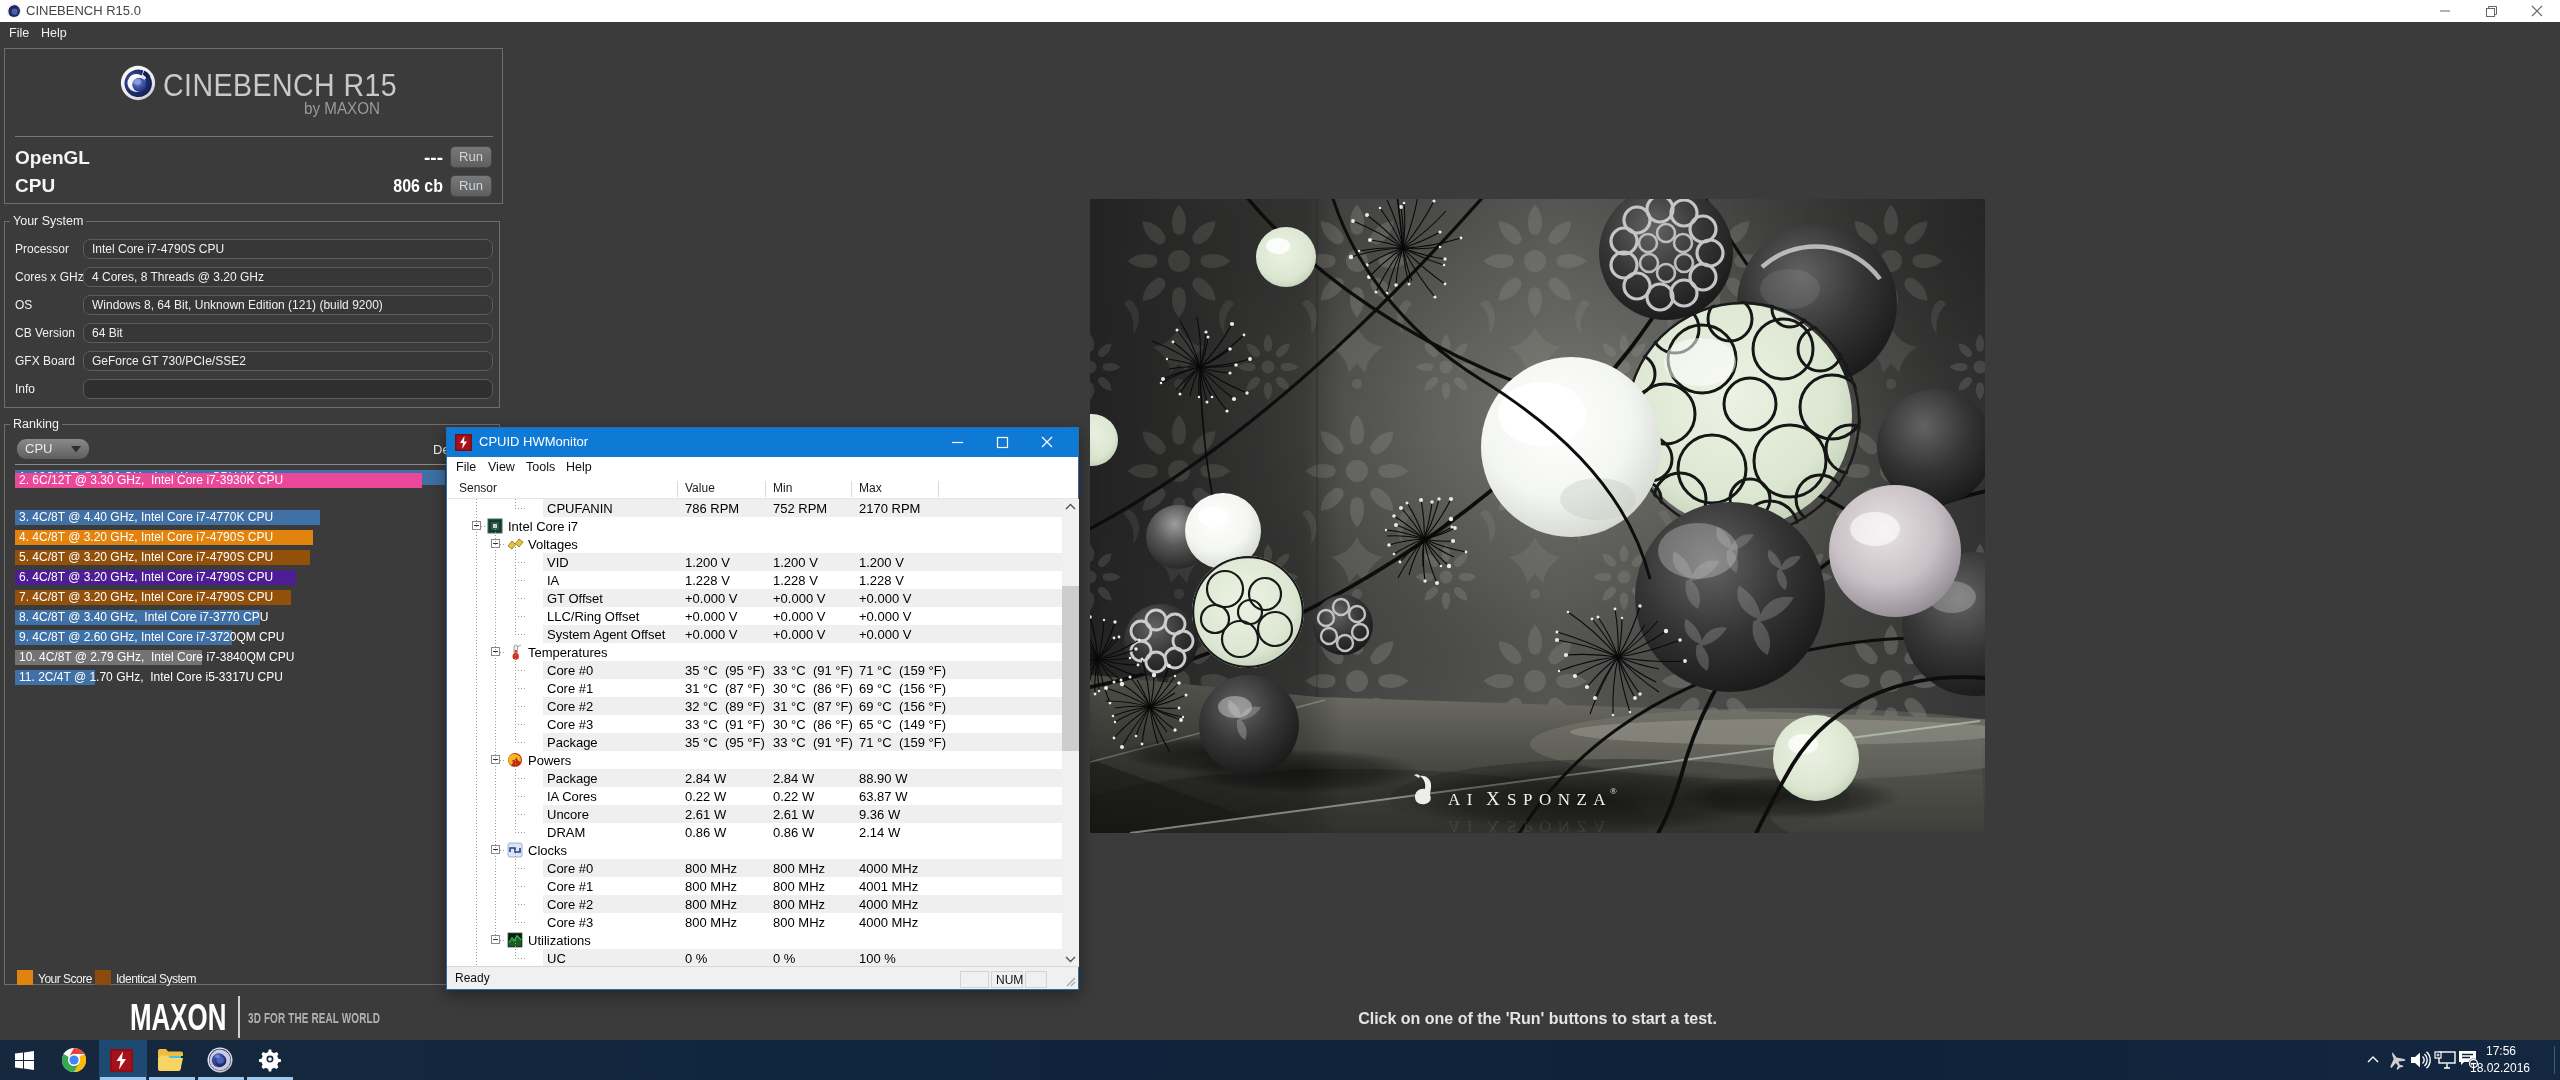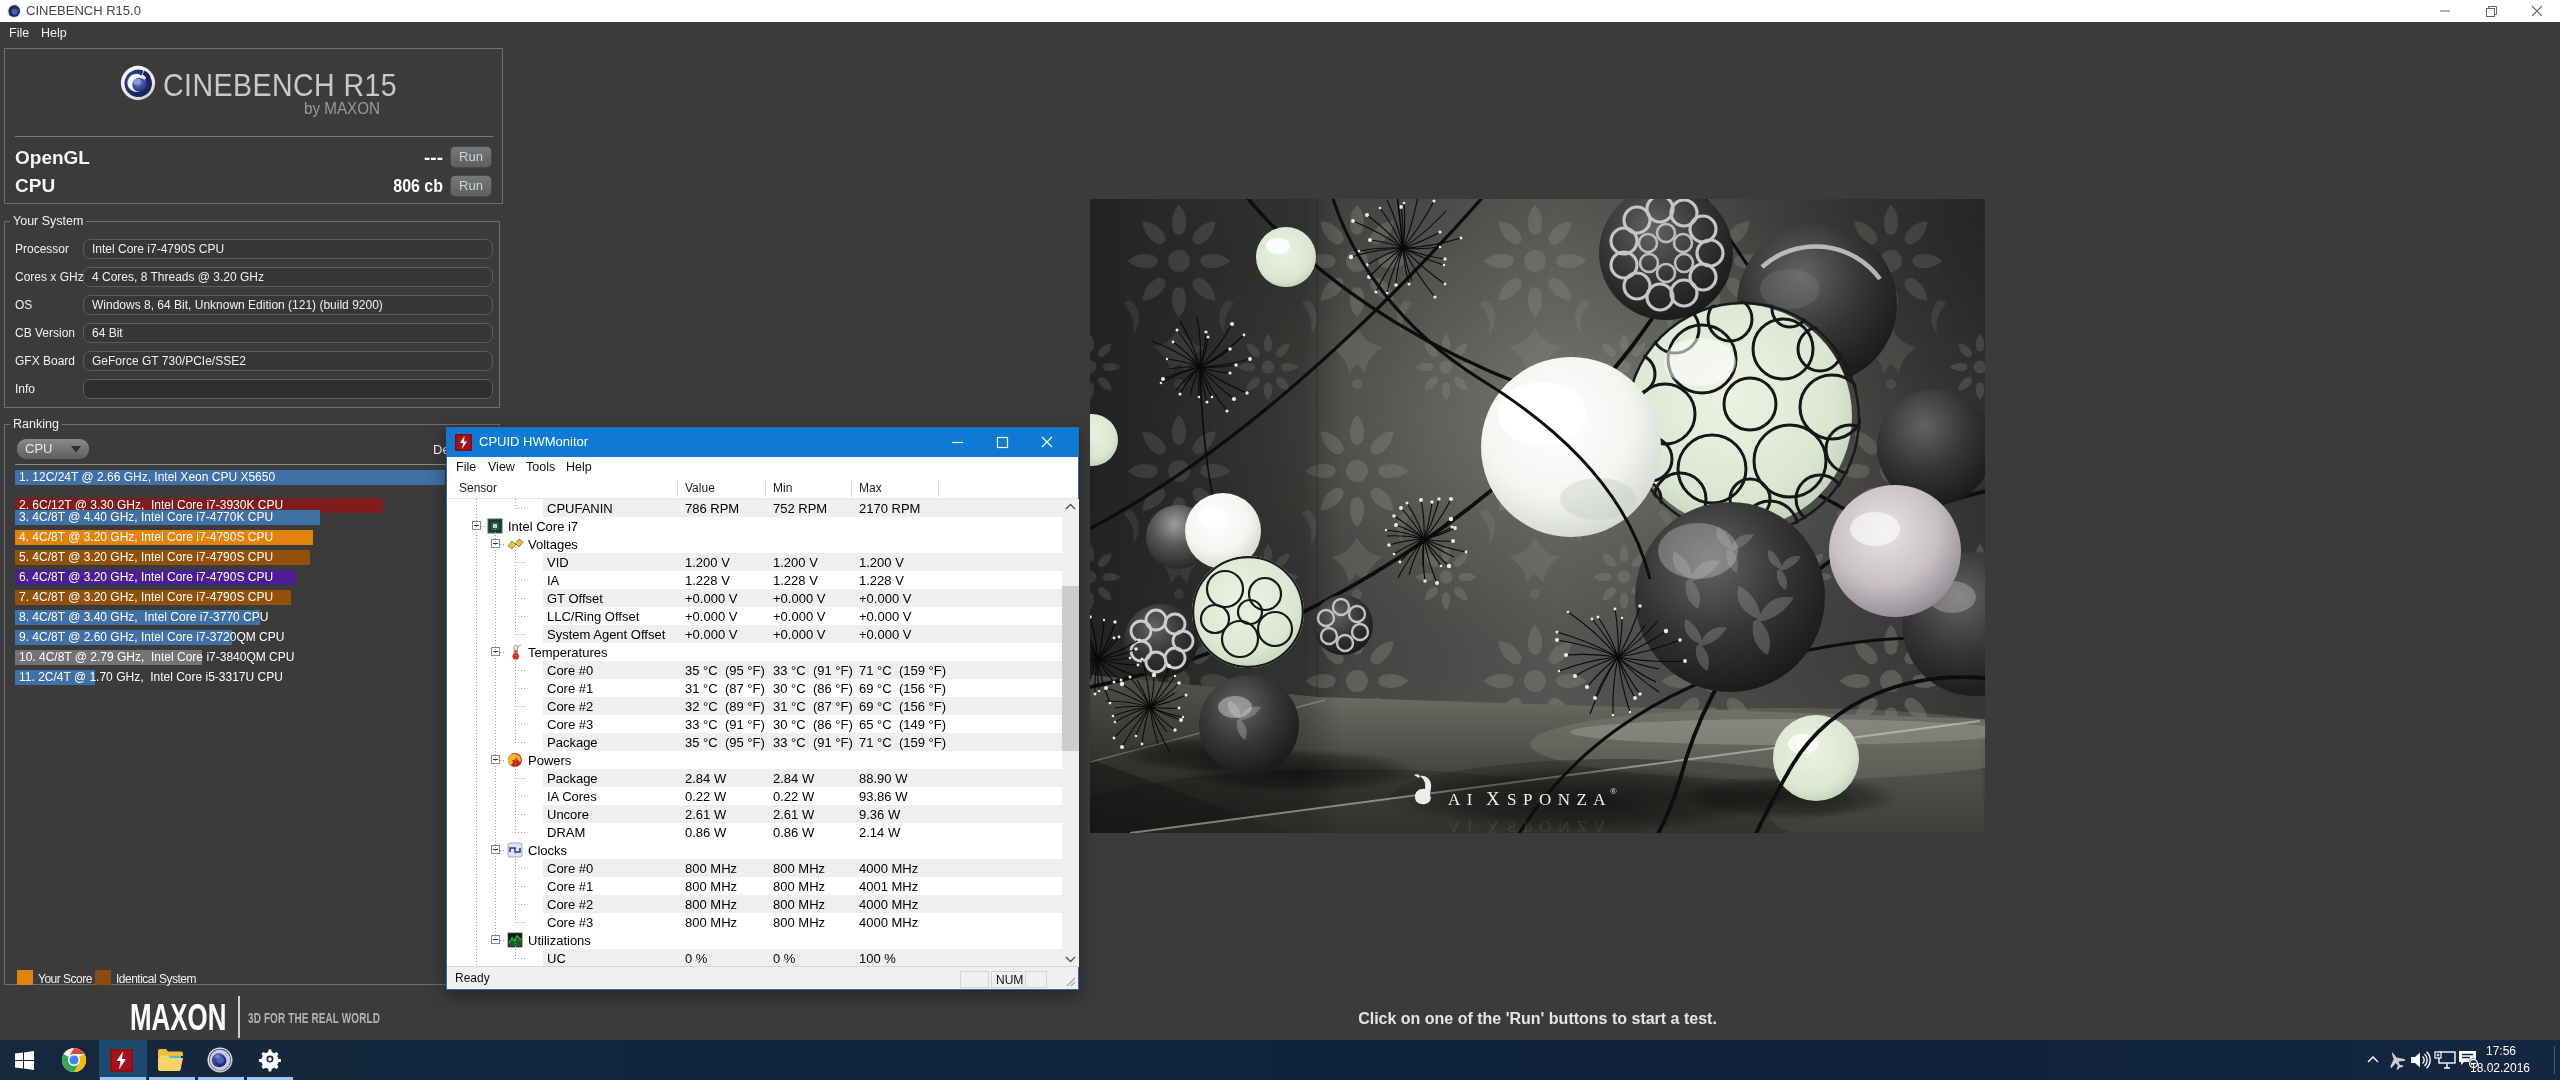--- a/index.html
+++ b/index.html
@@ -115,21 +115,21 @@
     <div class="inputbox" style="top:157px;background:#2f2f2f"></div>
 </div>
 <div class="grp" style="left:4px;top:424px;width:496px;height:561px">
  <div class="grplabel">Ranking</div>
  <div class="abs" style="left:12px;top:14px;width:72px;height:20px;background:linear-gradient(#8a8a8a,#5e5e5e);border-radius:9px;color:#e8e8e8;font-size:13px;line-height:20px;padding-left:8px">CPU<svg class="abs" style="right:8px;top:7px" width="10" height="7">
         <path d="M0 0 H10 L5 6.5Z" fill="#2f2f2f"></path>
       </svg></div>
  <div class="abs" style="left:428px;top:17px;font-size:13px;color:#f0f0f0">De</div>
  <div class="abs" style="left:10px;top:39px;width:486px;height:1px;background:#8a8a8a"></div>
  <div class="bar" style="top:45px;width:430px;background:#3f70a6">1. 12C/24T @ 2.66 GHz, Intel Xeon CPU X5650</div>
- <div class="bar" style="top:73px;width:368px;background:#7f1d1d">2. 6C/12T @ 3.30 GHz,&nbsp; Intel Core i7-3930K CPU</div>
+ <div class="bar" style="top:48px;width:407px;background:#ec4899">2. 6C/12T @ 3.30 GHz,&nbsp; Intel Core i7-3930K CPU</div>
  <div class="bar" style="top:85px;width:305px;background:#3f70a6">3. 4C/8T @ 4.40 GHz, Intel Core i7-4770K CPU</div>
  <div class="bar" style="top:105px;width:298px;background:#e2830d">4. 4C/8T @ 3.20 GHz, Intel Core i7-4790S CPU</div>
  <div class="bar" style="top:125px;width:295px;background:#93500b">5. 4C/8T @ 3.20 GHz, Intel Core i7-4790S CPU</div>
  <div class="bar" style="top:145px;width:281px;background:#4c1d95">6. 4C/8T @ 3.20 GHz, Intel Core i7-4790S CPU</div>
  <div class="bar" style="top:165px;width:276px;background:#93500b">7. 4C/8T @ 3.20 GHz, Intel Core i7-4790S CPU</div>
  <div class="bar" style="top:185px;width:245px;background:#3f70a6">8. 4C/8T @ 3.40 GHz,&nbsp; Intel Core i7-3770 CPU</div>
  <div class="bar" style="top:205px;width:217px;background:#3f70a6">9. 4C/8T @ 2.60 GHz, Intel Core i7-3720QM CPU</div>
  <div class="bar" style="top:225px;width:187px;background:#737373">10. 4C/8T @ 2.79 GHz,&nbsp; Intel Core i7-3840QM CPU</div>
  <div class="bar" style="top:245px;width:80px;background:#3f70a6">11. 2C/4T @ 1.70 GHz,&nbsp; Intel Core i5-3317U CPU</div>
  <div class="legendsw" style="left:12px;top:545px;background:#e2830d"></div>
@@ -878,21 +878,21 @@
         <div class="stripe"></div>
         <span class="lb" style="left:100px">Package</span>
         <span class="v1">2.84 W</span>
         <span class="v2">2.84 W</span>
         <span class="v3">88.90 W</span>
       </div>
 <div class="row" style="top:288px">
         <span class="lb" style="left:100px">IA Cores</span>
         <span class="v1">0.22 W</span>
         <span class="v2">0.22 W</span>
-        <span class="v3">93.86 W</span>
+        <span class="v3">63.87 W</span>
       </div>
 <div class="row" style="top:306px">
         <div class="stripe"></div>
         <span class="lb" style="left:100px">Uncore</span>
         <span class="v1">2.61 W</span>
         <span class="v2">2.61 W</span>
         <span class="v3">9.36 W</span>
       </div>
 <div class="row" style="top:324px">
         <span class="lb" style="left:100px">DRAM</span>

